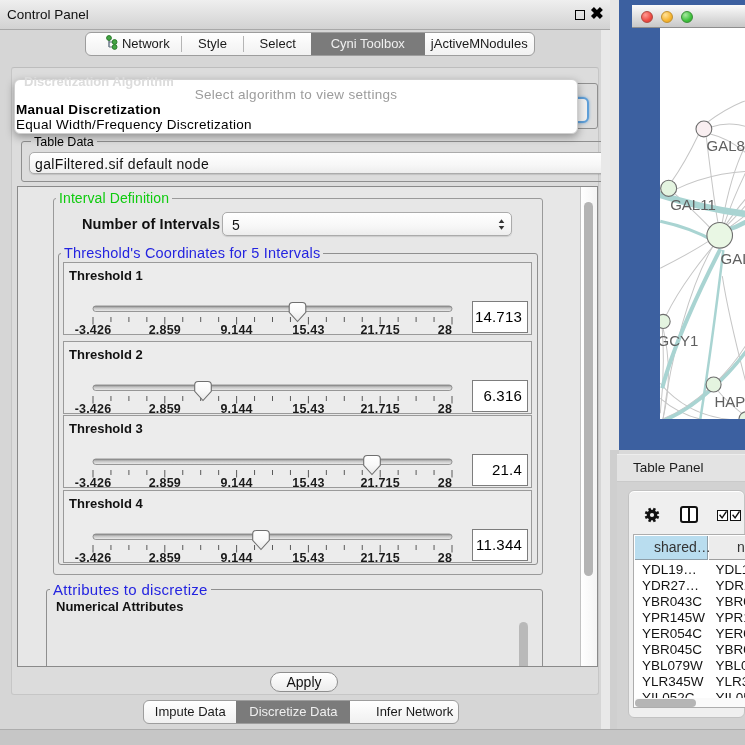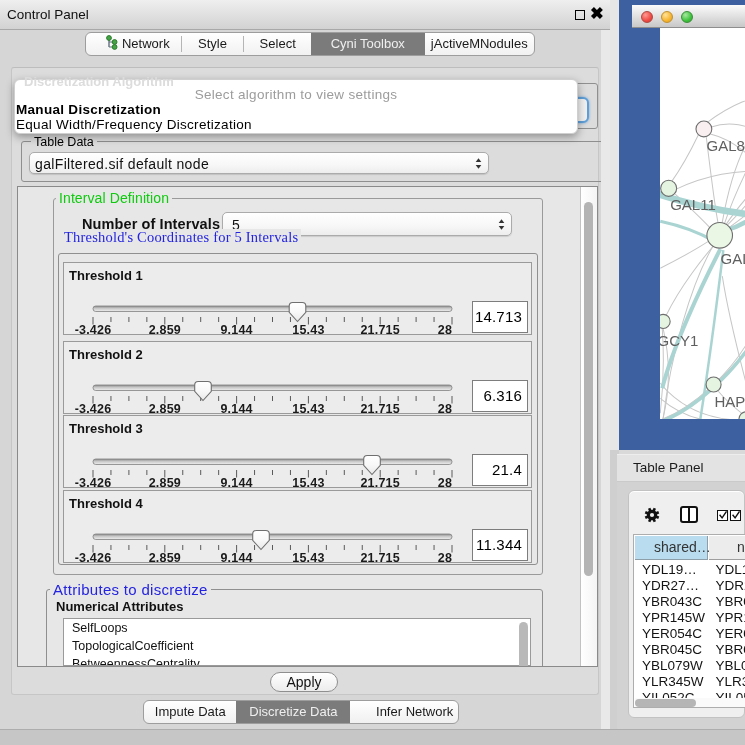--- a/index.html
+++ b/index.html
@@ -172,21 +172,21 @@
     <div class="tab">jActiveMNodules</div>
   </div>
 
   <div id="inner">
 
     <div class="grp" id="grp-disc"></div>
     <div id="combo-disc-ring"></div>
 
     <div class="grp" id="grp-td"></div>
     <div class="grptitle" id="lbl-td" style="left:19px; top:67px; font-size:12.5px; background:#dcdcdc;">Table Data</div>
-    <div class="combo" style="left:17px; top:84px; width:460px; height:22px;">
+    <div class="combo" style="left:17px; top:84px; width:589px; height:22px;">
       <div class="ctext" style="left:5px;">galFiltered.sif default node</div>
       <svg class="arr" viewBox="0 0 8 12">
           <path d="M4 0 L7.2 4.4 H0.8 Z" fill="#333"></path>
           <path d="M4 12 L7.2 7.6 H0.8 Z" fill="#333"></path>
         </svg>
     </div>
 
     <div id="scrollpane">
       <div id="sp-sb">
           <div id="sp-thumb"></div>
@@ -198,21 +198,21 @@
       <div id="lbl-noi" style="left:64px; top:29px;">Number of Intervals</div>
       <div class="combo" style="left:204px; top:25px; width:290px; height:24px;">
         <div class="ctext" style="top:4px;">5</div>
         <svg class="arr" viewBox="0 0 8 12">
             <path d="M4 0 L7.2 4.4 H0.8 Z" fill="#333"></path>
             <path d="M4 12 L7.2 7.6 H0.8 Z" fill="#333"></path>
           </svg>
       </div>
 
       <div class="grp" id="grp-thr"></div>
-      <div class="grptitle" id="lbl-thr" style="left:43px; top:42px;font-family:Liberation Serif, serif;">Threshold's Coordinates for 5 Intervals</div>
+      <div class="grptitle" id="lbl-thr" style="left:43px; top:58px;">Threshold's Coordinates for 5 Intervals</div>
 
       <div class="tpanel" style="top:75px;" id="tp1">
           <svg class="slider" style="position:absolute;left:0;top:0;" width="469" height="76" viewBox="0 0 469 76">
             <defs>
               <linearGradient id="tg" x1="0" y1="0" x2="0" y2="1">
                 <stop offset="0" stop-color="#8d8d8d"></stop>
                 <stop offset="0.45" stop-color="#c9c9c9"></stop>
                 <stop offset="1" stop-color="#efefef"></stop>
               </linearGradient>
               <linearGradient id="thg" x1="0" y1="0" x2="0" y2="1">
@@ -400,25 +400,20 @@
           <div style="position:absolute;left:214.4px;top:60px;width:60px;text-align:center;font-size:12.5px;font-weight:bold;color:#1a1a1a;letter-spacing:0.2px;">15.43</div>
           <div style="position:absolute;left:286.2px;top:60px;width:60px;text-align:center;font-size:12.5px;font-weight:bold;color:#1a1a1a;letter-spacing:0.2px;">21.715</div>
           <div style="position:absolute;left:351.0px;top:60px;width:60px;text-align:center;font-size:12.5px;font-weight:bold;color:#1a1a1a;letter-spacing:0.2px;">28</div>
           <div class="tlabel">Threshold 4</div>
           <div class="vbox">11.344</div>
         </div>
 
       <div class="grp" id="grp-attr"></div>
       <div class="grptitle" id="lbl-attr" style="left:32px; top:394px;">Attributes to discretize</div>
       <div id="lbl-numattr" style="left:38px; top:412px;">Numerical Attributes</div>
-      <div id="attrlist">
-        <div>SelfLoops</div>
-        <div>TopologicalCoefficient</div>
-        <div>BetweennessCentrality</div>
-      </div>
       <div id="attrthumb"></div>
     </div>
 
     <div id="btn-apply">Apply</div>
   </div>
 
   <div id="cp-rightstrip" style="position:absolute; left:601px; top:30px; width:9px; height:699px; background:#e9e9e9;"></div>
   <div id="bottomtabs">
     <div class="tab">Impute Data</div>
     <div class="tab" id="tab-discdata">Discretize Data</div>

